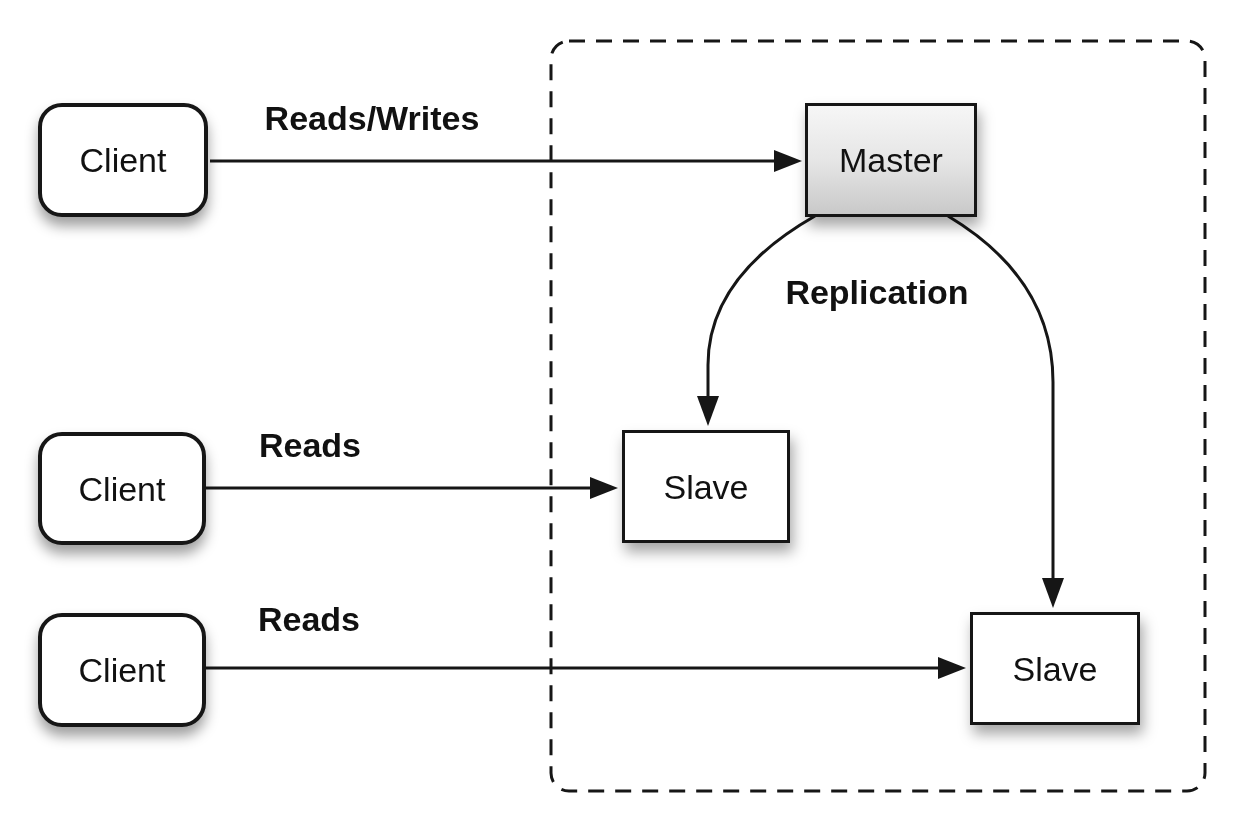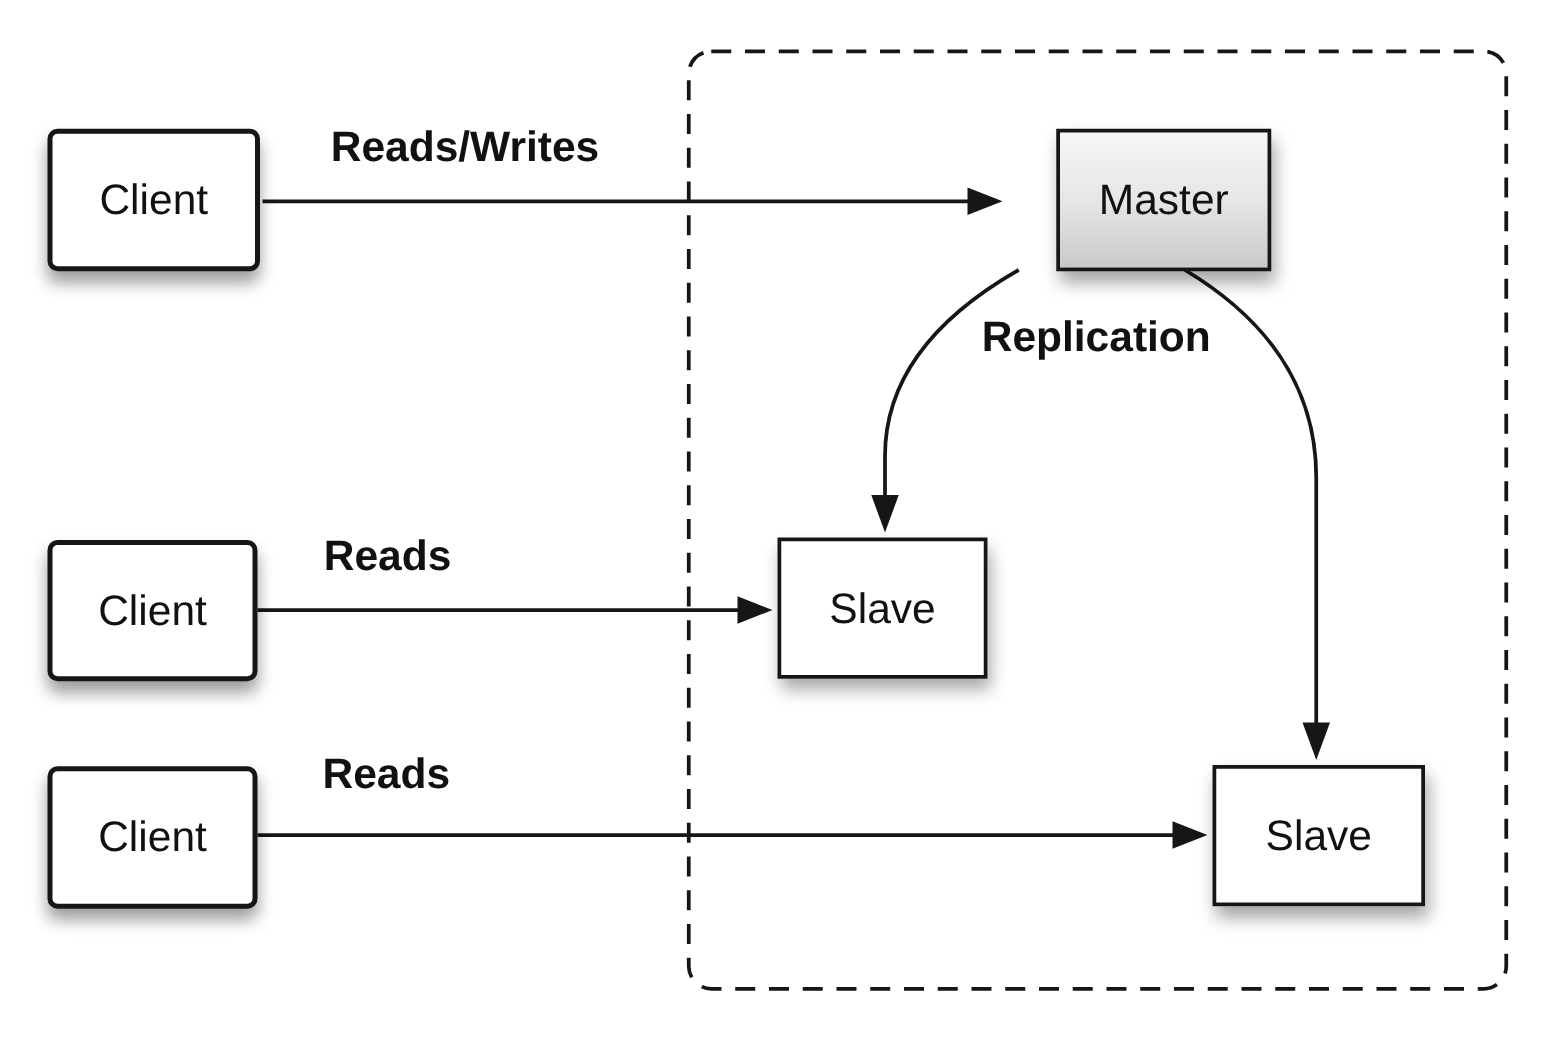--- a/index.html
+++ b/index.html
@@ -14,21 +14,21 @@
   .edges-layer{position:absolute;left:0;top:0;width:1246px;height:839px;}
   .node{
     position:absolute;
     display:flex;align-items:center;justify-content:center;
     font-size:34px;line-height:1;
     background:#ffffff;
     border:3px solid #161616;
     box-sizing:border-box;
   }
   .client{
-    border-radius:8px;
+    border-radius:24px;
     border-width:4px;
     box-shadow:0 9px 13px rgba(0,0,0,0.38);
   }
   .rect-node{
     box-shadow:3px 9px 13px rgba(0,0,0,0.35);
   }
   .master{
     background:linear-gradient(180deg,#f6f6f6 0%,#e6e6e6 50%,#c9c9c9 100%);
   }
   .edge-label{
@@ -69,33 +69,33 @@
   </div>
 
   <div class="node client" style="left:38px;top:432px;width:168px;height:113px;">
     <span>Client</span>
   </div>
 
   <div class="node client" style="left:38px;top:613px;width:168px;height:114px;">
     <span>Client</span>
   </div>
 
-  <div class="node rect-node master" style="left:805px;top:103px;width:172px;height:114px;margin-left:40px;">
+  <div class="node rect-node master" style="left:805px;top:103px;width:172px;height:114px;">
     <span>Master</span>
   </div>
 
   <div class="node rect-node" style="left:622px;top:430px;width:168px;height:113px;">
     <span>Slave</span>
   </div>
 
   <div class="node rect-node" style="left:970px;top:612px;width:170px;height:113px;">
     <span>Slave</span>
   </div>
 
   <div class="edge-label" style="left:372px;top:101px;">Reads/Writes</div>
 
   <div class="edge-label" style="left:310px;top:428px;">Reads</div>
 
   <div class="edge-label" style="left:309px;top:602px;">Reads</div>
 
-  <div class="edge-label" style="left:877px;top:253px;">Replication</div>
+  <div class="edge-label" style="left:877px;top:275px;">Replication</div>
 
 </div>
 
 </body></html>

